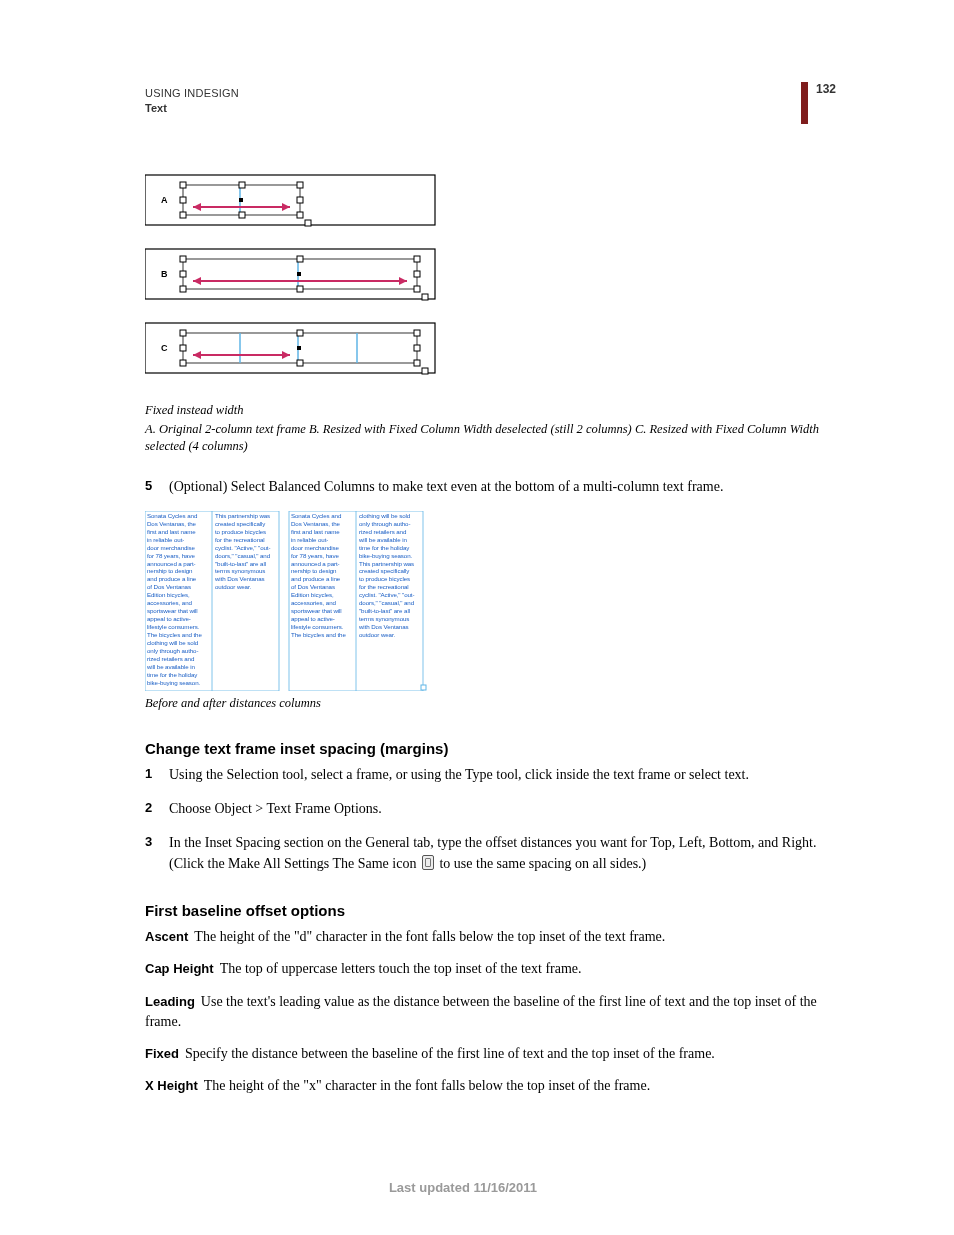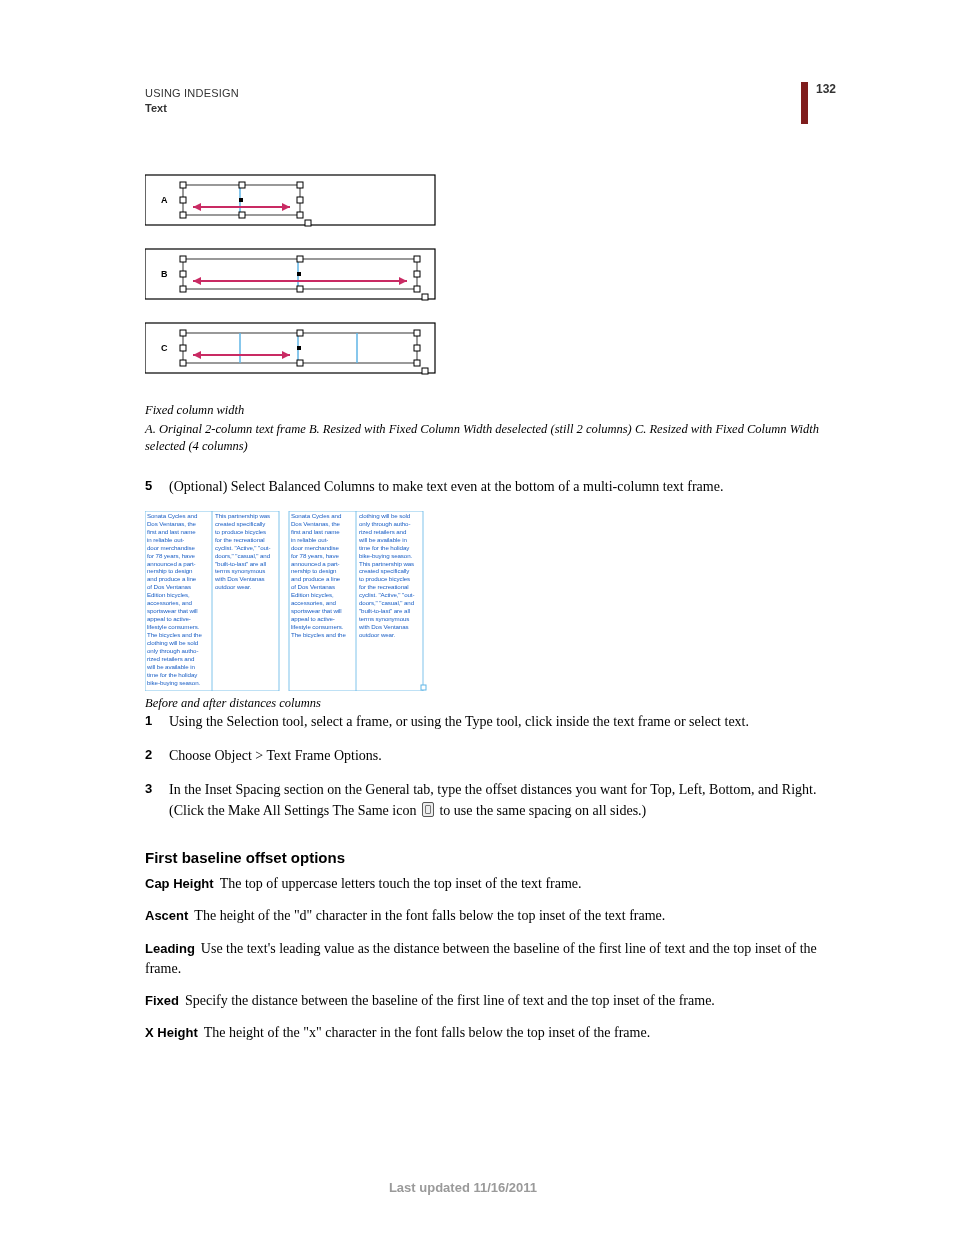--- a/index.html
+++ b/index.html
@@ -228,21 +228,21 @@
           <rect x="277" y="46" width="6" height="6" fill="#fff" stroke="#000"></rect>
 
           <line x1="48" y1="33" x2="145" y2="33" stroke="#c92a63" stroke-width="2"></line>
           <polygon points="48,33 56,29 56,37" fill="#c92a63"></polygon>
           <polygon points="145,33 137,29 137,37" fill="#c92a63"></polygon>
         </g>
         <text x="16" y="29" font-family="Arial" font-size="9" font-weight="bold" fill="#000">C</text>
       </g>
     </svg>
   </div>
-  <div class="caption">Fixed column width</div>
+  <div class="caption">Fixed instead width</div>
   <div class="caption-sub">
     <span class="label">A.</span><span> Original 2-column text frame  </span><span class="label">B.</span><span> Resized with Fixed Column Width deselected (still 2 columns)  </span><span class="label">C.</span><span> Resized with Fixed Column Width selected (4 columns)</span>
   </div>
 
   <div class="step">
     <div class="step-num">5</div>
     <div class="step-body">(Optional) Select Balanced Columns to make text even at the bottom of a multi-column text frame.</div>
   </div>
 
   <div class="balance-fig" style="height:180px;">
@@ -316,42 +316,43 @@
 for the recreational
 cyclist. "Active," "out-
 doors," "casual," and
 "built-to-last" are all
 terms synonymous
 with Dos Ventanas
 outdoor wear.</div>
   </div>
   <div class="caption" style="margin-bottom:0;">Before and after distances columns</div>
 
+  <div class="h3">Change text frame inset spacing (margins)</div>
   <div class="step">
     <div class="step-num">1</div>
     <div class="step-body">Using the Selection tool, select a frame, or using the Type tool, click inside the text frame or select text.</div>
   </div>
   <div class="step">
     <div class="step-num">2</div>
     <div class="step-body">Choose Object &gt; Text Frame Options.</div>
   </div>
   <div class="step">
     <div class="step-num">3</div>
     <div class="step-body">
       <span>In the Inset Spacing section on the General tab, type the offset distances you want for Top, Left, Bottom, and Right. (Click the Make All Settings The Same icon </span><span class="inline-icon"></span><span> to use the same spacing on all sides.)</span>
     </div>
   </div>
 
   <div class="h3">First baseline offset options</div>
 
   <div class="defn">
+    <span class="term">Ascent</span><span>The height of the "d" character in the font falls below the top inset of the text frame.</span>
+  </div>
+  <div class="defn">
     <span class="term">Cap Height</span><span>The top of uppercase letters touch the top inset of the text frame.</span>
-  </div>
-  <div class="defn">
-    <span class="term">Ascent</span><span>The height of the "d" character in the font falls below the top inset of the text frame.</span>
   </div>
   <div class="defn">
     <span class="term">Leading</span><span>Use the text's leading value as the distance between the baseline of the first line of text and the top inset of the frame.</span>
   </div>
   <div class="defn">
     <span class="term">Fixed</span><span>Specify the distance between the baseline of the first line of text and the top inset of the frame.</span>
   </div>
   <div class="defn">
     <span class="term">X Height</span><span>The height of the "x" character in the font falls below the top inset of the frame.</span>
   </div>

